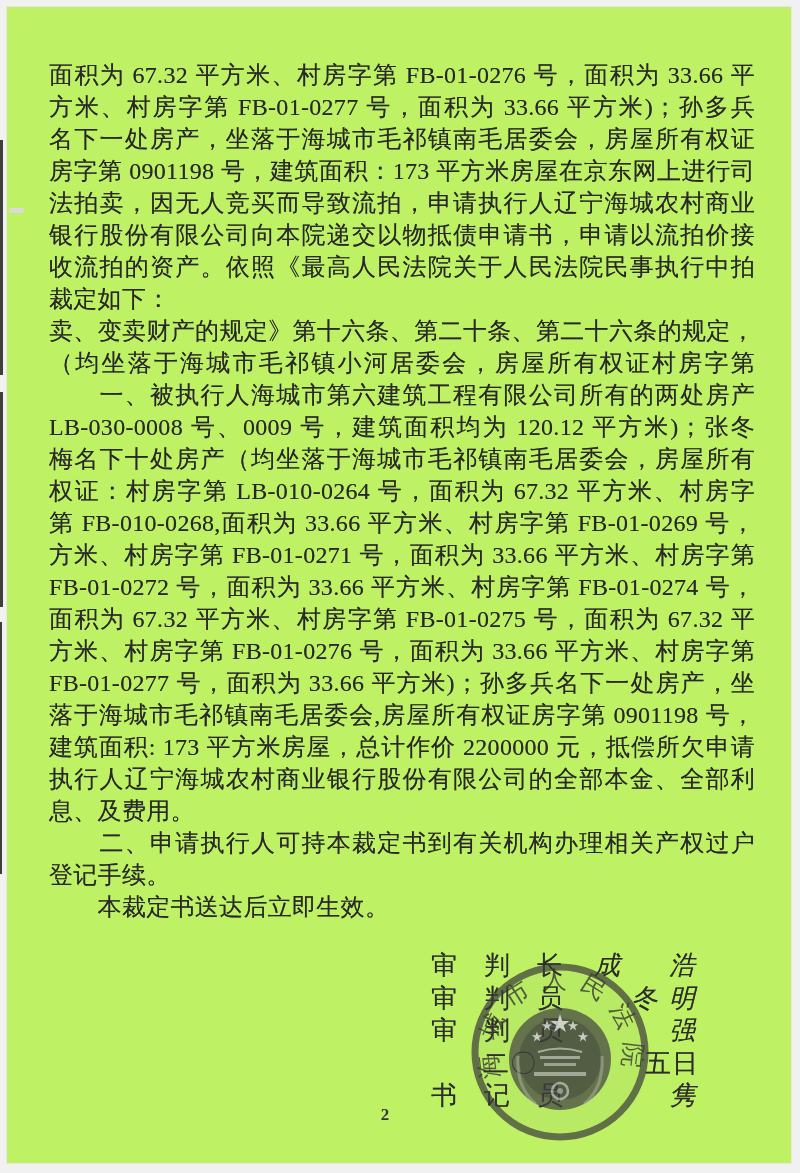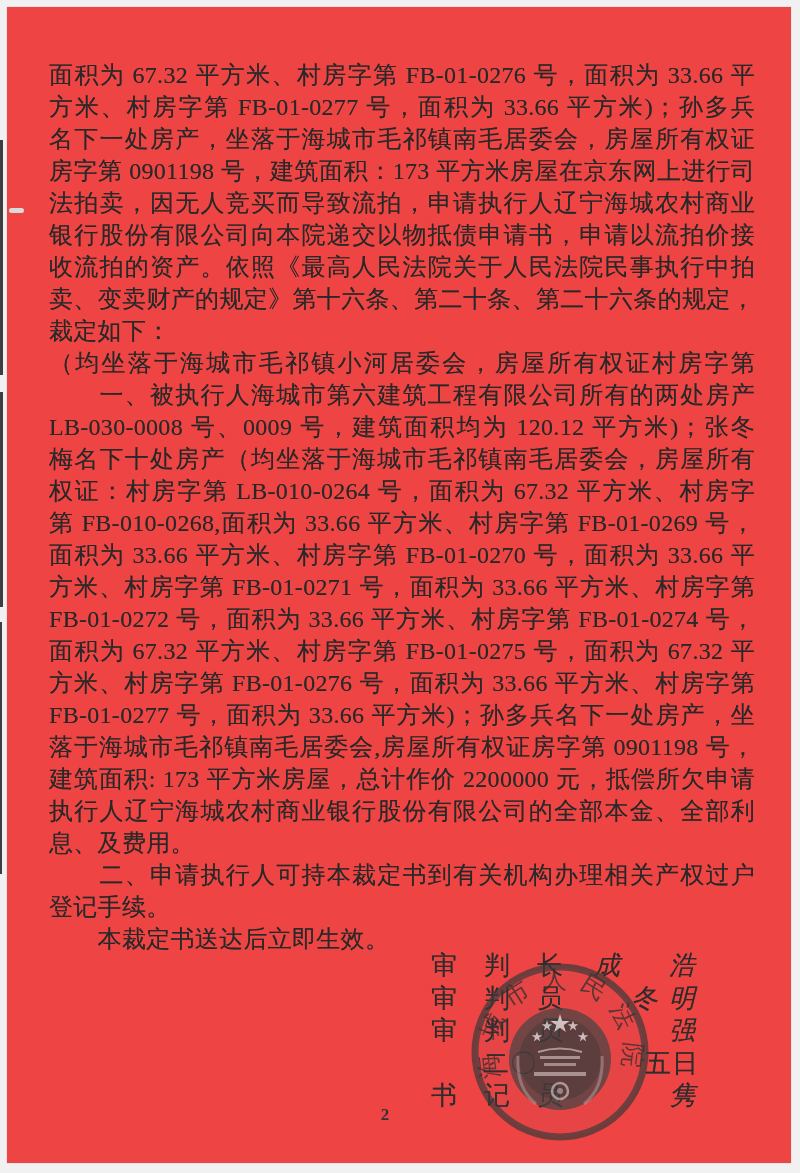--- a/index.html
+++ b/index.html
@@ -3,21 +3,21 @@
 <meta charset="utf-8">
 <style>
   html,body{margin:0;padding:0;}
   body{
     width:800px;height:1173px;position:relative;overflow:hidden;
     background:#f1f1f1;
     font-family:"Liberation Serif","DejaVu Serif",serif;
   }
   .page{
     position:absolute;left:6px;top:6px;width:786px;height:1158px;
-    background:#ef4444;border:1px solid #e6e6e6;box-sizing:border-box;
+    background:#bef264;border:1px solid #e6e6e6;box-sizing:border-box;
   }
   
   .doc-text{
     position:absolute;left:42px;top:52px;width:706px;
     color:#282828;
   }
   .line{
     height:32px;line-height:32px;font-size:24px;
     text-align:justify;text-align-last:justify;
     letter-spacing:.3px;
@@ -63,37 +63,36 @@
       <div class="line">名下一处房产，坐落于海城市毛祁镇南毛居委会，房屋所有权证</div>
 
       <div class="line">房字第 0901198 号，建筑面积：173 平方米房屋在京东网上进行司</div>
 
       <div class="line">法拍卖，因无人竞买而导致流拍，申请执行人辽宁海城农村商业</div>
 
       <div class="line">银行股份有限公司向本院递交以物抵债申请书，申请以流拍价接</div>
 
       <div class="line">收流拍的资产。依照《最高人民法院关于人民法院民事执行中拍</div>
 
+      <div class="line end">裁定如下：</div>
+
       <div class="line">卖、变卖财产的规定》第十六条、第二十条、第二十六条的规定，</div>
-
-      <div class="line end">裁定如下：</div>
 
       <div class="line">（均坐落于海城市毛祁镇小河居委会，房屋所有权证村房字第</div>
 
       <div class="line">　　一、被执行人海城市第六建筑工程有限公司所有的两处房产</div>
 
       <div class="line">LB-030-0008 号、0009 号，建筑面积均为 120.12 平方米)；张冬</div>
 
       <div class="line">梅名下十处房产（均坐落于海城市毛祁镇南毛居委会，房屋所有</div>
 
       <div class="line">权证：村房字第 LB-010-0264 号，面积为 67.32 平方米、村房字</div>
 
       <div class="line">第 FB-010-0268,面积为 33.66 平方米、村房字第 FB-01-0269 号，</div>
 
-      <div class="line">面积为 33.66 平方米、村房字第 FB-01-0270 号，面积为 33.66 平</div>
 
       <div class="line">方米、村房字第 FB-01-0271 号，面积为 33.66 平方米、村房字第</div>
 
       <div class="line">FB-01-0272 号，面积为 33.66 平方米、村房字第 FB-01-0274 号，</div>
 
       <div class="line">面积为 67.32 平方米、村房字第 FB-01-0275 号，面积为 67.32 平</div>
 
       <div class="line">方米、村房字第 FB-01-0276 号，面积为 33.66 平方米、村房字第</div>
 
       <div class="line">FB-01-0277 号，面积为 33.66 平方米)；孙多兵名下一处房产，坐</div>

